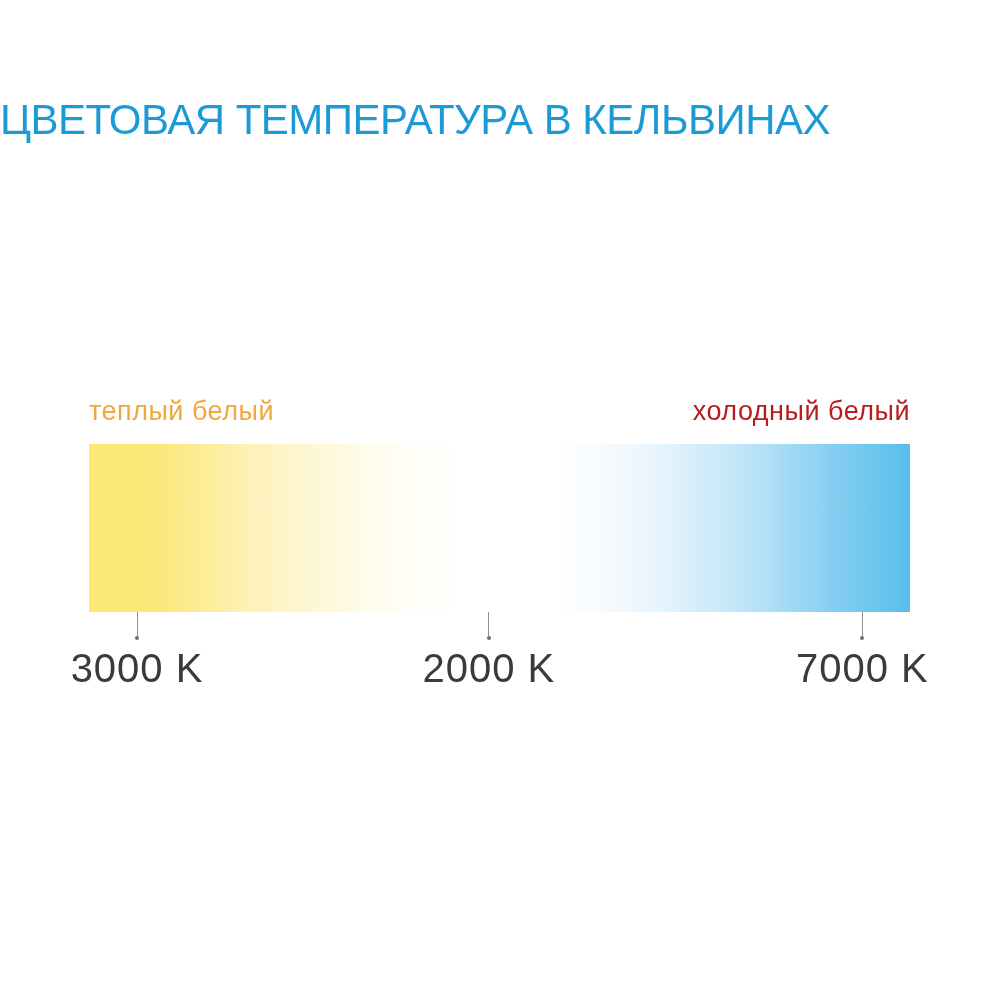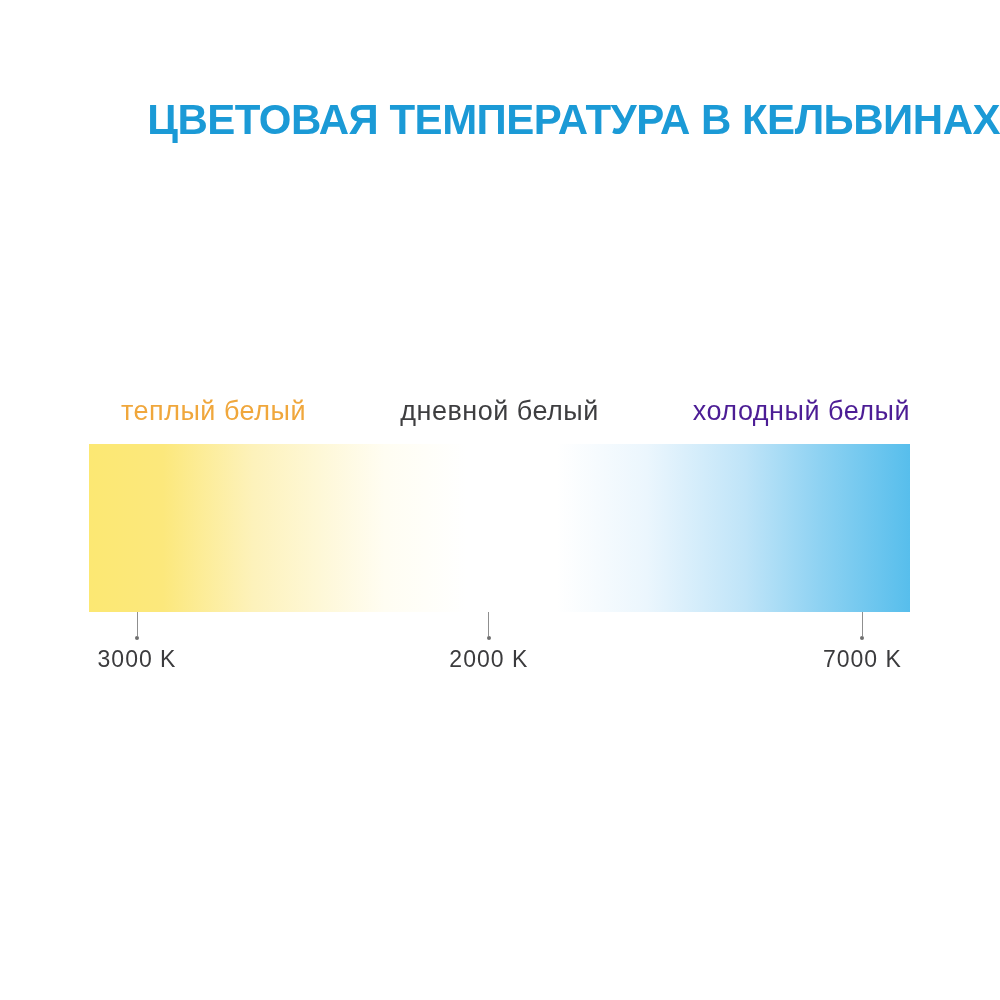--- a/index.html
+++ b/index.html
@@ -14,46 +14,46 @@
     height: 1000px;
     background: #ffffff;
     overflow: hidden;
   }
   .page-title {
     position: absolute;
     top: 96px;
     left: 0;
     width: 1000px;
     margin: 0;
-    text-align: right;
+    text-align: left;
     font-size: 42px;
-    font-weight: bold;
+    font-weight: normal;
     letter-spacing: -0.5px;
     color: #1b9ad6;
     white-space: nowrap;
   }
   .scale-area {
     position: absolute;
     left: 89px;
     top: 396px;
     width: 821px;
     height: 300px;
   }
   .zone-labels {
     position: relative;
     width: 100%;
     height: 32px;
     font-size: 27px;
     letter-spacing: 0.5px;
     white-space: nowrap;
   }
   .zone-label { position: absolute; top: 0; }
-  .zone-label.warm  { left: 0;  color: #f0a73c; margin-left: 32px; }
+  .zone-label.warm  { left: 0;  color: #f0a73c; }
   .zone-label.day   { left: 50%; transform: translateX(-50%); color: #3e3e40; }
-  .zone-label.cold  { right: 0; color: #4c1d95; }
+  .zone-label.cold  { right: 0; color: #b91c1c; }
   .gradient-bar {
     position: absolute;
     top: 48px;
     left: 0;
     width: 821px;
     height: 168px;
     background: linear-gradient(90deg,
       #fce873 0%,
       #fce87c 9%,
       #fdf2bb 20%,
@@ -88,38 +88,37 @@
     width: 4px;
     height: 4px;
     border-radius: 50%;
     background: #6f6f6f;
   }
   .tick-label {
     position: absolute;
     top: 34px;
     left: 0;
     transform: translateX(-50%);
-    font-size: 23px;
+    font-size: 40px;
     letter-spacing: 1px;
     color: #3b3b3d;
     white-space: nowrap;
   }
 </style>
 </head>
 <body>
 
 <div class="canvas">
 
   <h1 class="page-title">ЦВЕТОВАЯ ТЕМПЕРАТУРА В КЕЛЬВИНАХ</h1>
 
   <div class="scale-area">
 
     <div class="zone-labels">
       <span class="zone-label warm">теплый белый</span>
-      <span class="zone-label day">дневной белый</span>
       <span class="zone-label cold">холодный белый</span>
     </div>
 
     <div class="gradient-bar"></div>
 
     <div class="tick t0">
       <div class="tick-line"></div>
       <div class="tick-dot"></div>
       <div class="tick-label">3000 K</div>
     </div>

